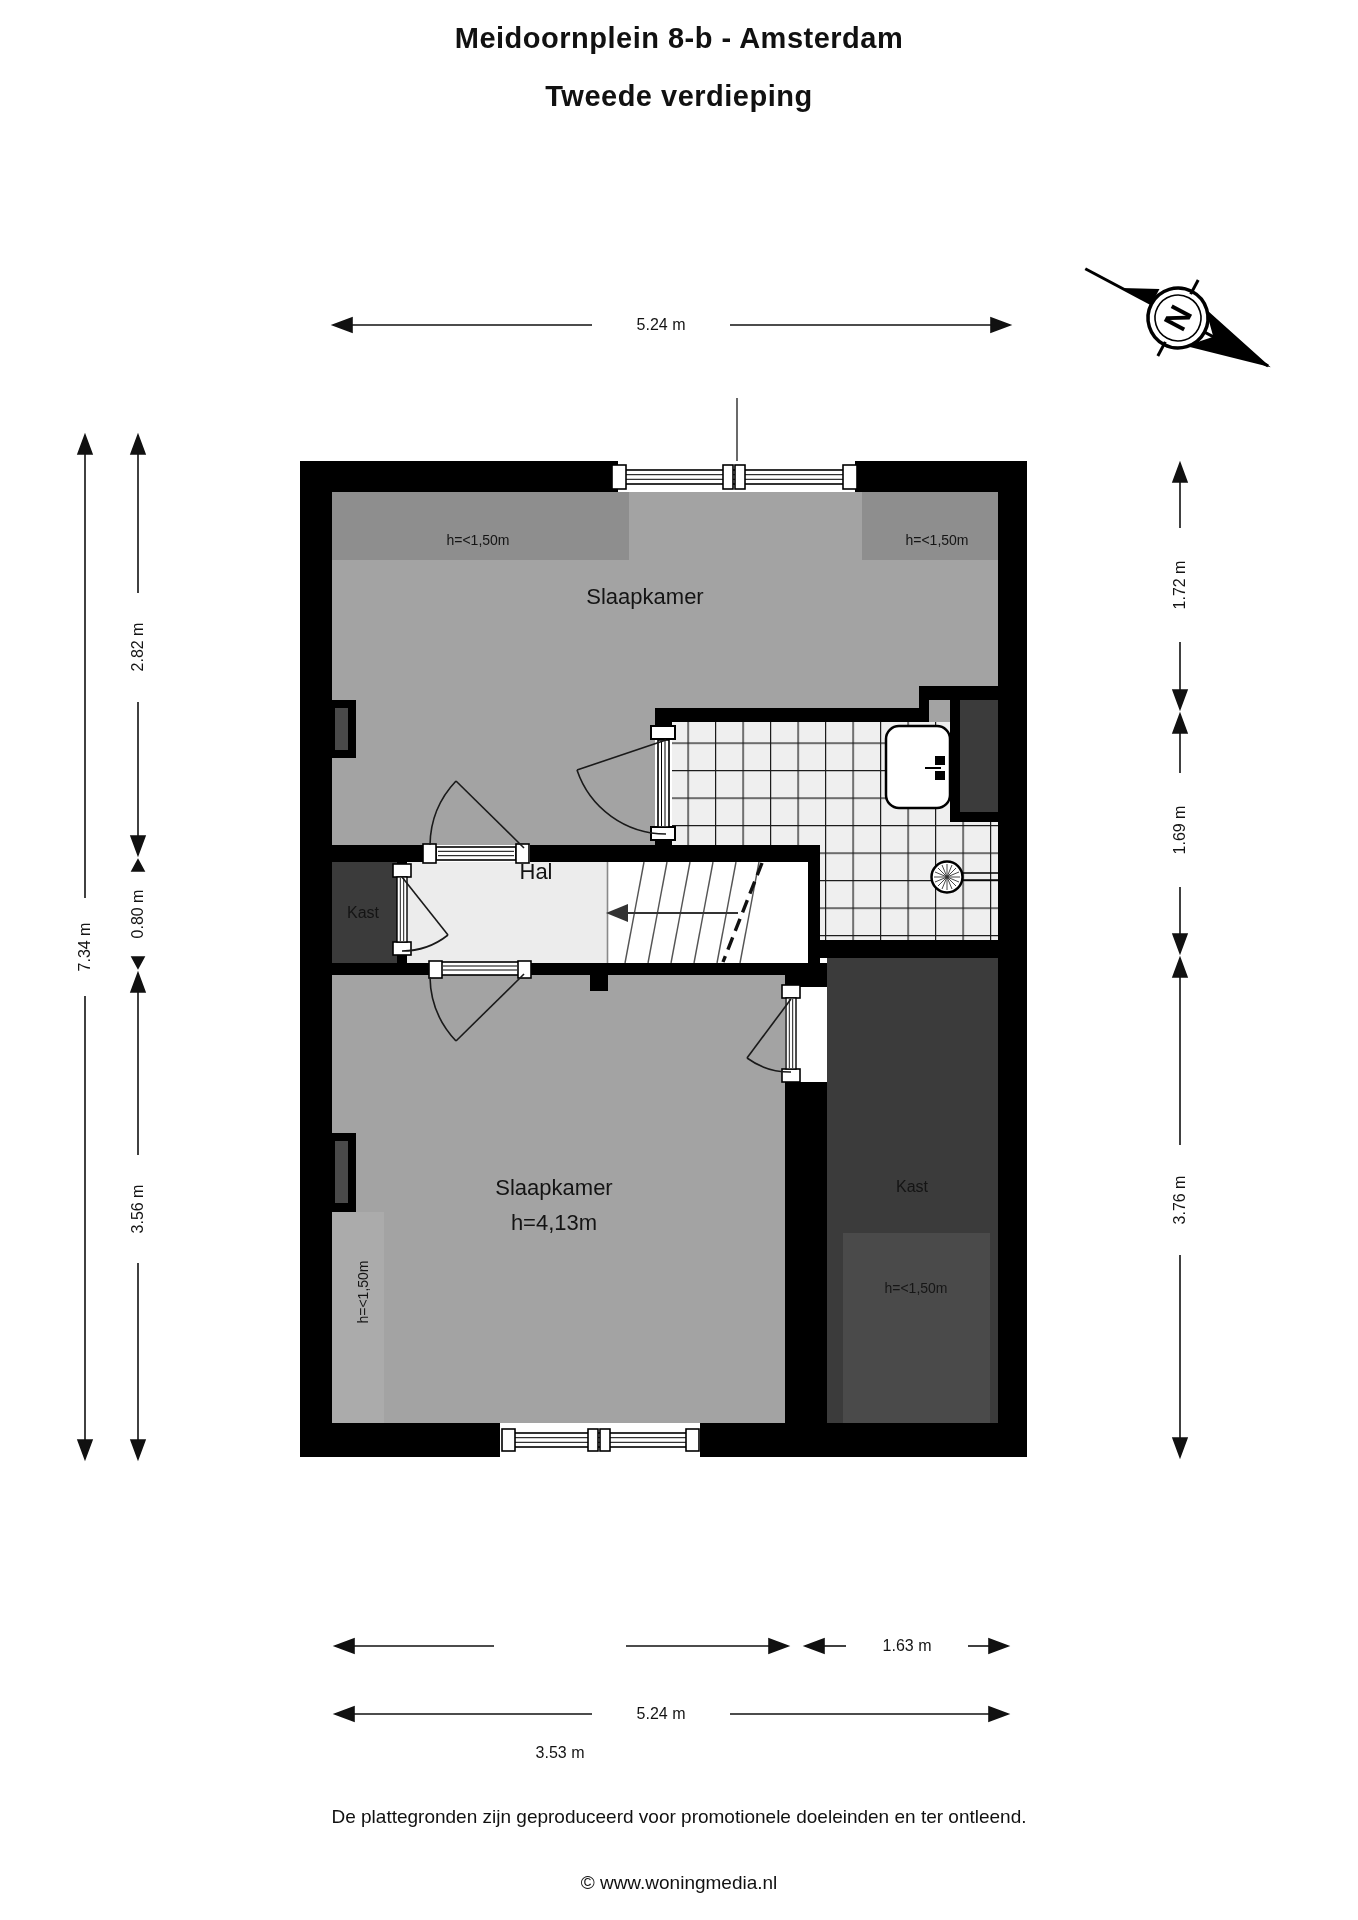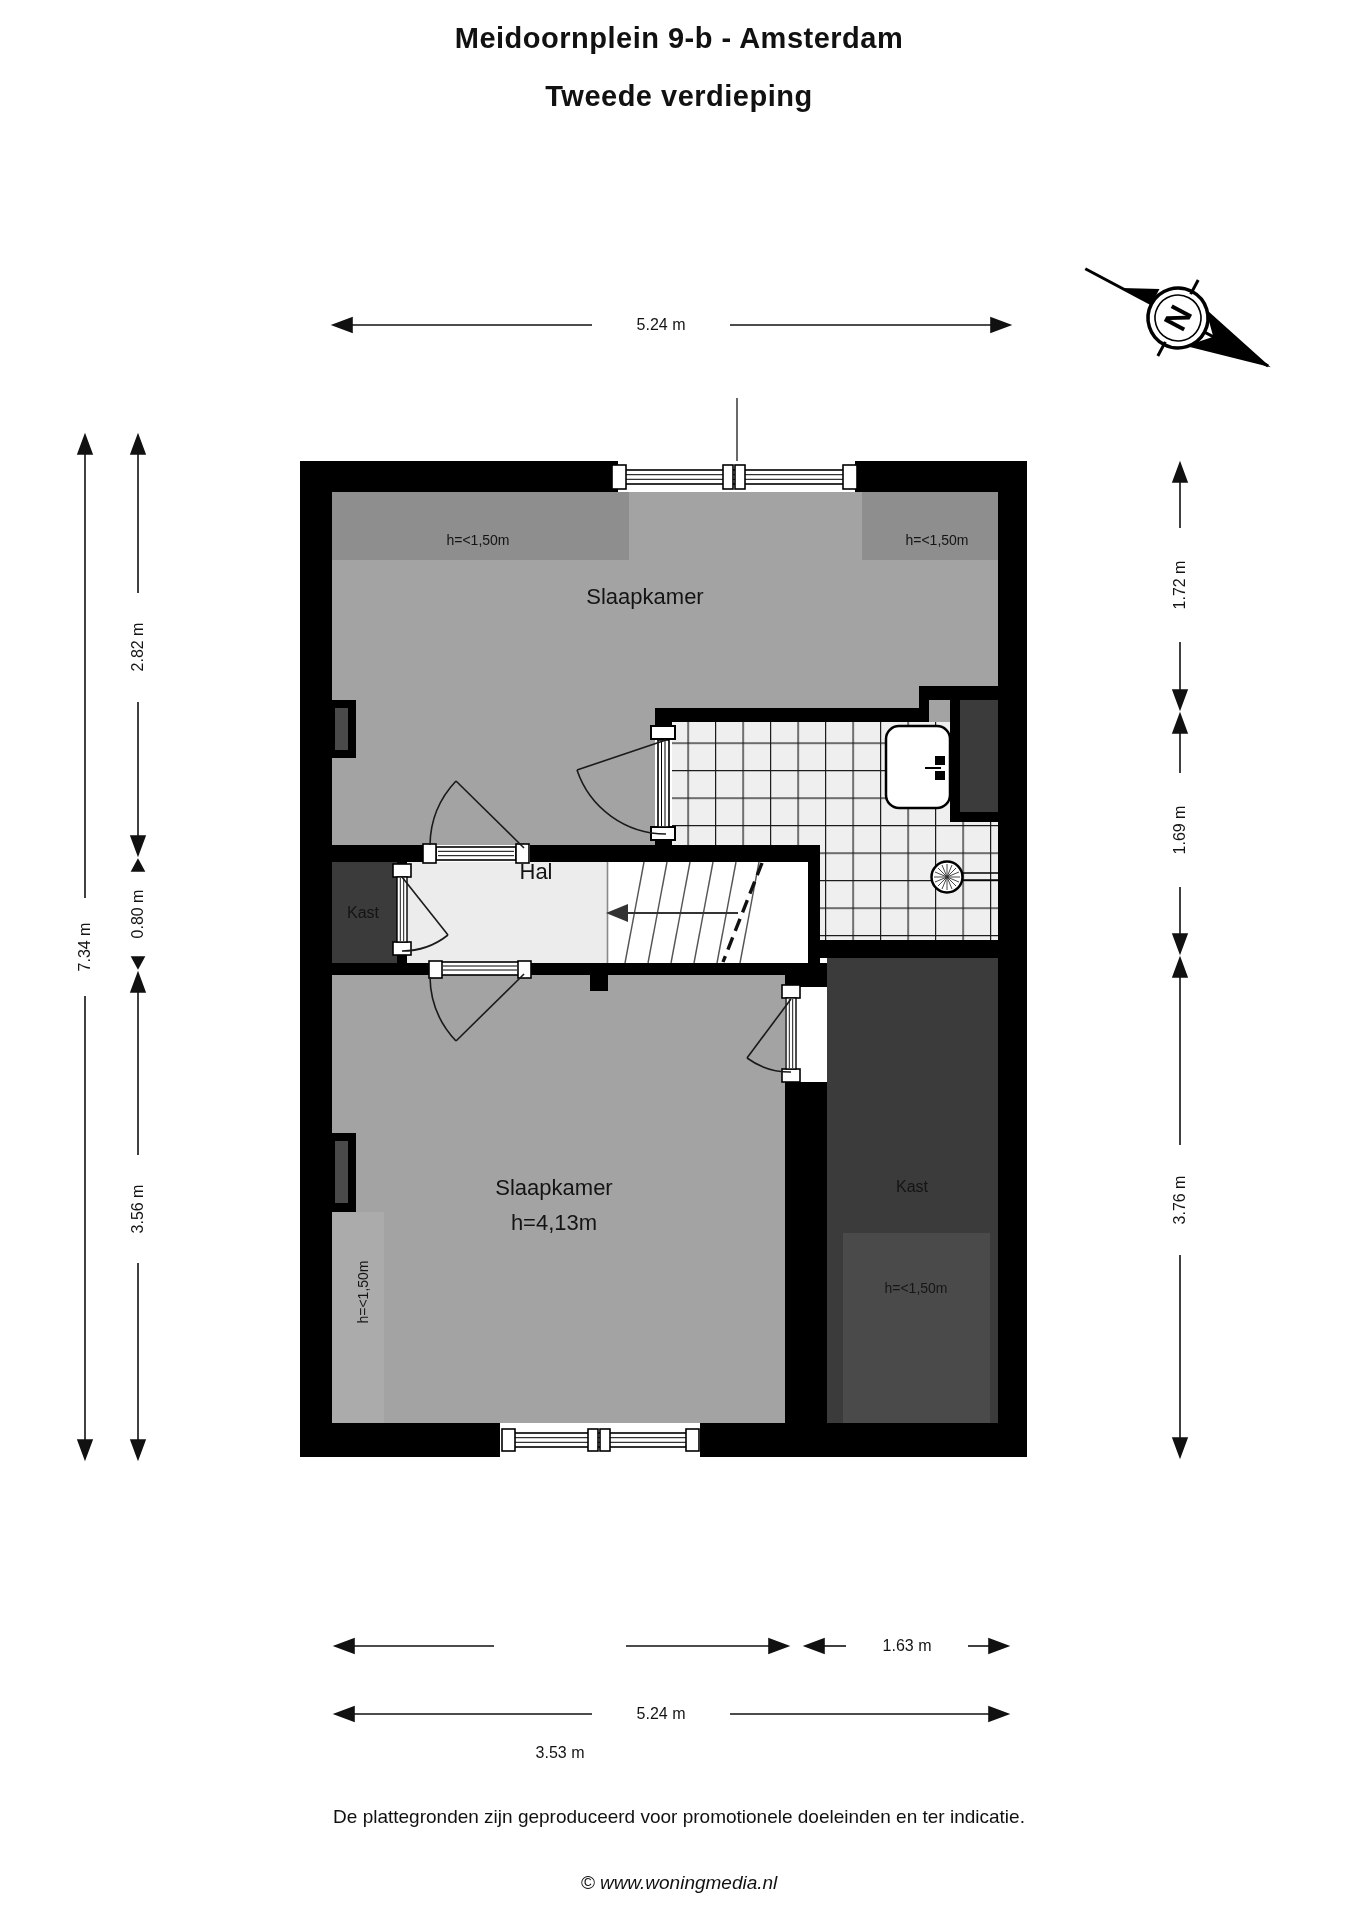--- a/index.html
+++ b/index.html
@@ -265,21 +265,21 @@
       <polygon points="805,1646 824,1639 824,1653"></polygon>
         <polygon points="1008,1646 989,1639 989,1653"></polygon>
 
       <line x1="350" y1="1714" x2="592" y2="1714"></line>
         <line x1="730" y1="1714" x2="993" y2="1714"></line>
       <polygon points="335,1714 354,1707 354,1721"></polygon>
         <polygon points="1008,1714 989,1707 989,1721"></polygon>
     </g>
   </svg>
 
-  <div class="title-line" style="top:22px;">Meidoornplein 9-b - Amsterdam</div>
+  <div class="title-line" style="top:22px;">Meidoornplein 8-b - Amsterdam</div>
   <div class="title-line" style="top:56px;margin-top:24px;">Tweede verdieping</div>
 
   <div class="lbl room" style="left:645px;top:597px;">Slaapkamer</div>
   <div class="lbl small" style="left:478px;top:540px;">h=&lt;1,50m</div>
   <div class="lbl small" style="left:937px;top:540px;">h=&lt;1,50m</div>
 
   <div class="lbl room" style="left:536px;top:872px;">Hal</div>
   <div class="lbl room" style="left:363px;top:913px;font-size:16px;">Kast</div>
 
   <div class="lbl room" style="left:554px;top:1188px;">Slaapkamer</div>
@@ -294,16 +294,16 @@
   <div class="lbl dim rot" style="left:138px;top:647px;">2.82 m</div>
   <div class="lbl dim rot" style="left:138px;top:914px;">0.80 m</div>
   <div class="lbl dim rot" style="left:138px;top:1209px;">3.56 m</div>
   <div class="lbl dim rot" style="left:1180px;top:585px;">1.72 m</div>
   <div class="lbl dim rot" style="left:1180px;top:830px;">1.69 m</div>
   <div class="lbl dim rot" style="left:1180px;top:1200px;">3.76 m</div>
   <div class="lbl dim" style="left:560px;top:1713px;margin-top:40px;">3.53 m</div>
   <div class="lbl dim" style="left:907px;top:1646px;">1.63 m</div>
   <div class="lbl dim" style="left:661px;top:1714px;">5.24 m</div>
 
-  <div class="footer-line" style="top:1806px;">De plattegronden zijn geproduceerd voor promotionele doeleinden en ter indicatie.</div>
-  <div class="footer-line" style="top:1872px;font-style:italic;">© www.woningmedia.nl</div>
+  <div class="footer-line" style="top:1806px;">De plattegronden zijn geproduceerd voor promotionele doeleinden en ter ontleend.</div>
+  <div class="footer-line" style="top:1872px;">© www.woningmedia.nl</div>
 
 </div>
 
 </body></html>

